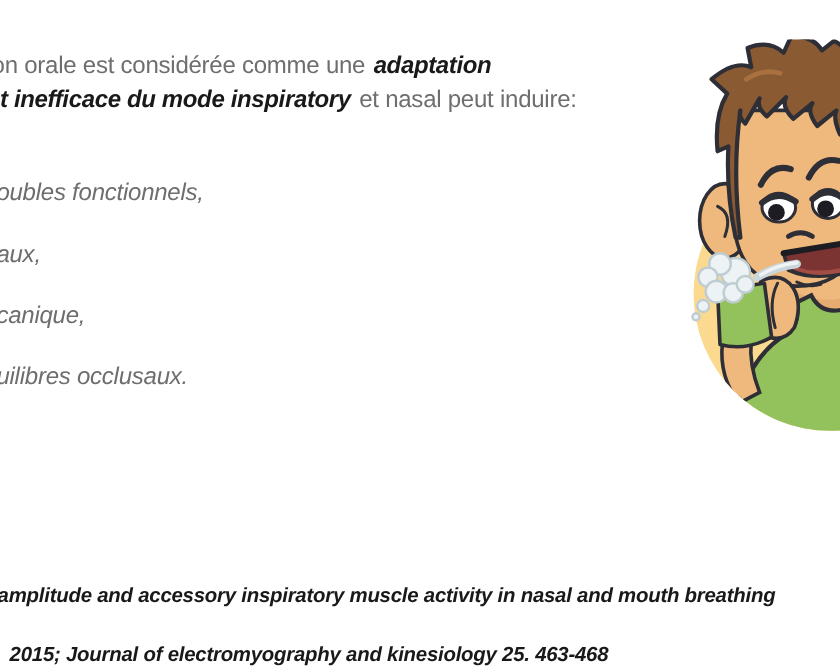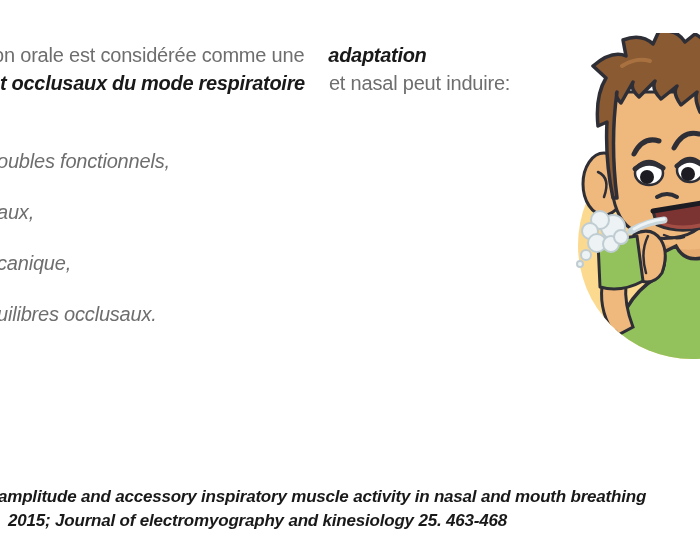--- a/index.html
+++ b/index.html
@@ -13,21 +13,21 @@
   .line { position: absolute; white-space: nowrap; }
 
   
   .intro-line {
     font-size: 20px;
     letter-spacing: -0.2px;
     color: #6e6e6e;
   }
   .intro-plain { font-weight: 400; font-style: normal; color: #6e6e6e; }
   .intro-bold  { font-weight: 700; font-style: italic; color: #191919; letter-spacing: -0.3px; }
-  .gap-left  { margin-left: 24px; }
+  .gap-left  { margin-left: 7px; }
 
   
   .list-item {
     font-size: 20px;
     font-style: italic;
     color: #6e6e6e;
     letter-spacing: -0.2px;
   }
 
   
@@ -45,30 +45,30 @@
     width: 125px; height: 340px;
   }
 </style>
 </head>
 <body>
 
 <div class="line intro-line" style="left:-7px; top:44px;">
   <span class="intro-plain">on orale est considérée comme une</span><span class="intro-bold gap-left">adaptation</span>
 </div>
 <div class="line intro-line" style="left:0px; top:72px;">
-  <span class="intro-bold">t occlusaux du mode respiratoire</span><span class="intro-plain gap-left">et nasal peut induire:</span>
+  <span class="intro-bold">t inefficace du mode inspiratory</span><span class="intro-plain gap-left">et nasal peut induire:</span>
 </div>
 
 <div class="line list-item" style="left:-3px; top:150px;">oubles fonctionnels,</div>
 <div class="line list-item" style="left:-3px; top:201px;">aux,</div>
 <div class="line list-item" style="left:-3px; top:252px;">canique,</div>
 <div class="line list-item" style="left:-3px; top:303px;">uilibres occlusaux.</div>
 
 <div class="line citation-line" style="left:-2px; top:487px;">amplitude and accessory inspiratory muscle activity in nasal and mouth breathing</div>
-<div class="line citation-line" style="left:8px; top:511px;">2015; Journal of electromyography and kinesiology 25. 463-468</div>
+<div class="line citation-line" style="left:8px; top:536px;">2015; Journal of electromyography and kinesiology 25. 463-468</div>
 
 <svg class="illustration" viewBox="575 33 125 340" xmlns="http://www.w3.org/2000/svg">
   <defs>
     <clipPath id="badge-clip">
         <circle cx="692" cy="245" r="114"></circle>
       </clipPath>
   </defs>
 
   <circle cx="692" cy="245" r="114" fill="#fbd98e"></circle>
 

